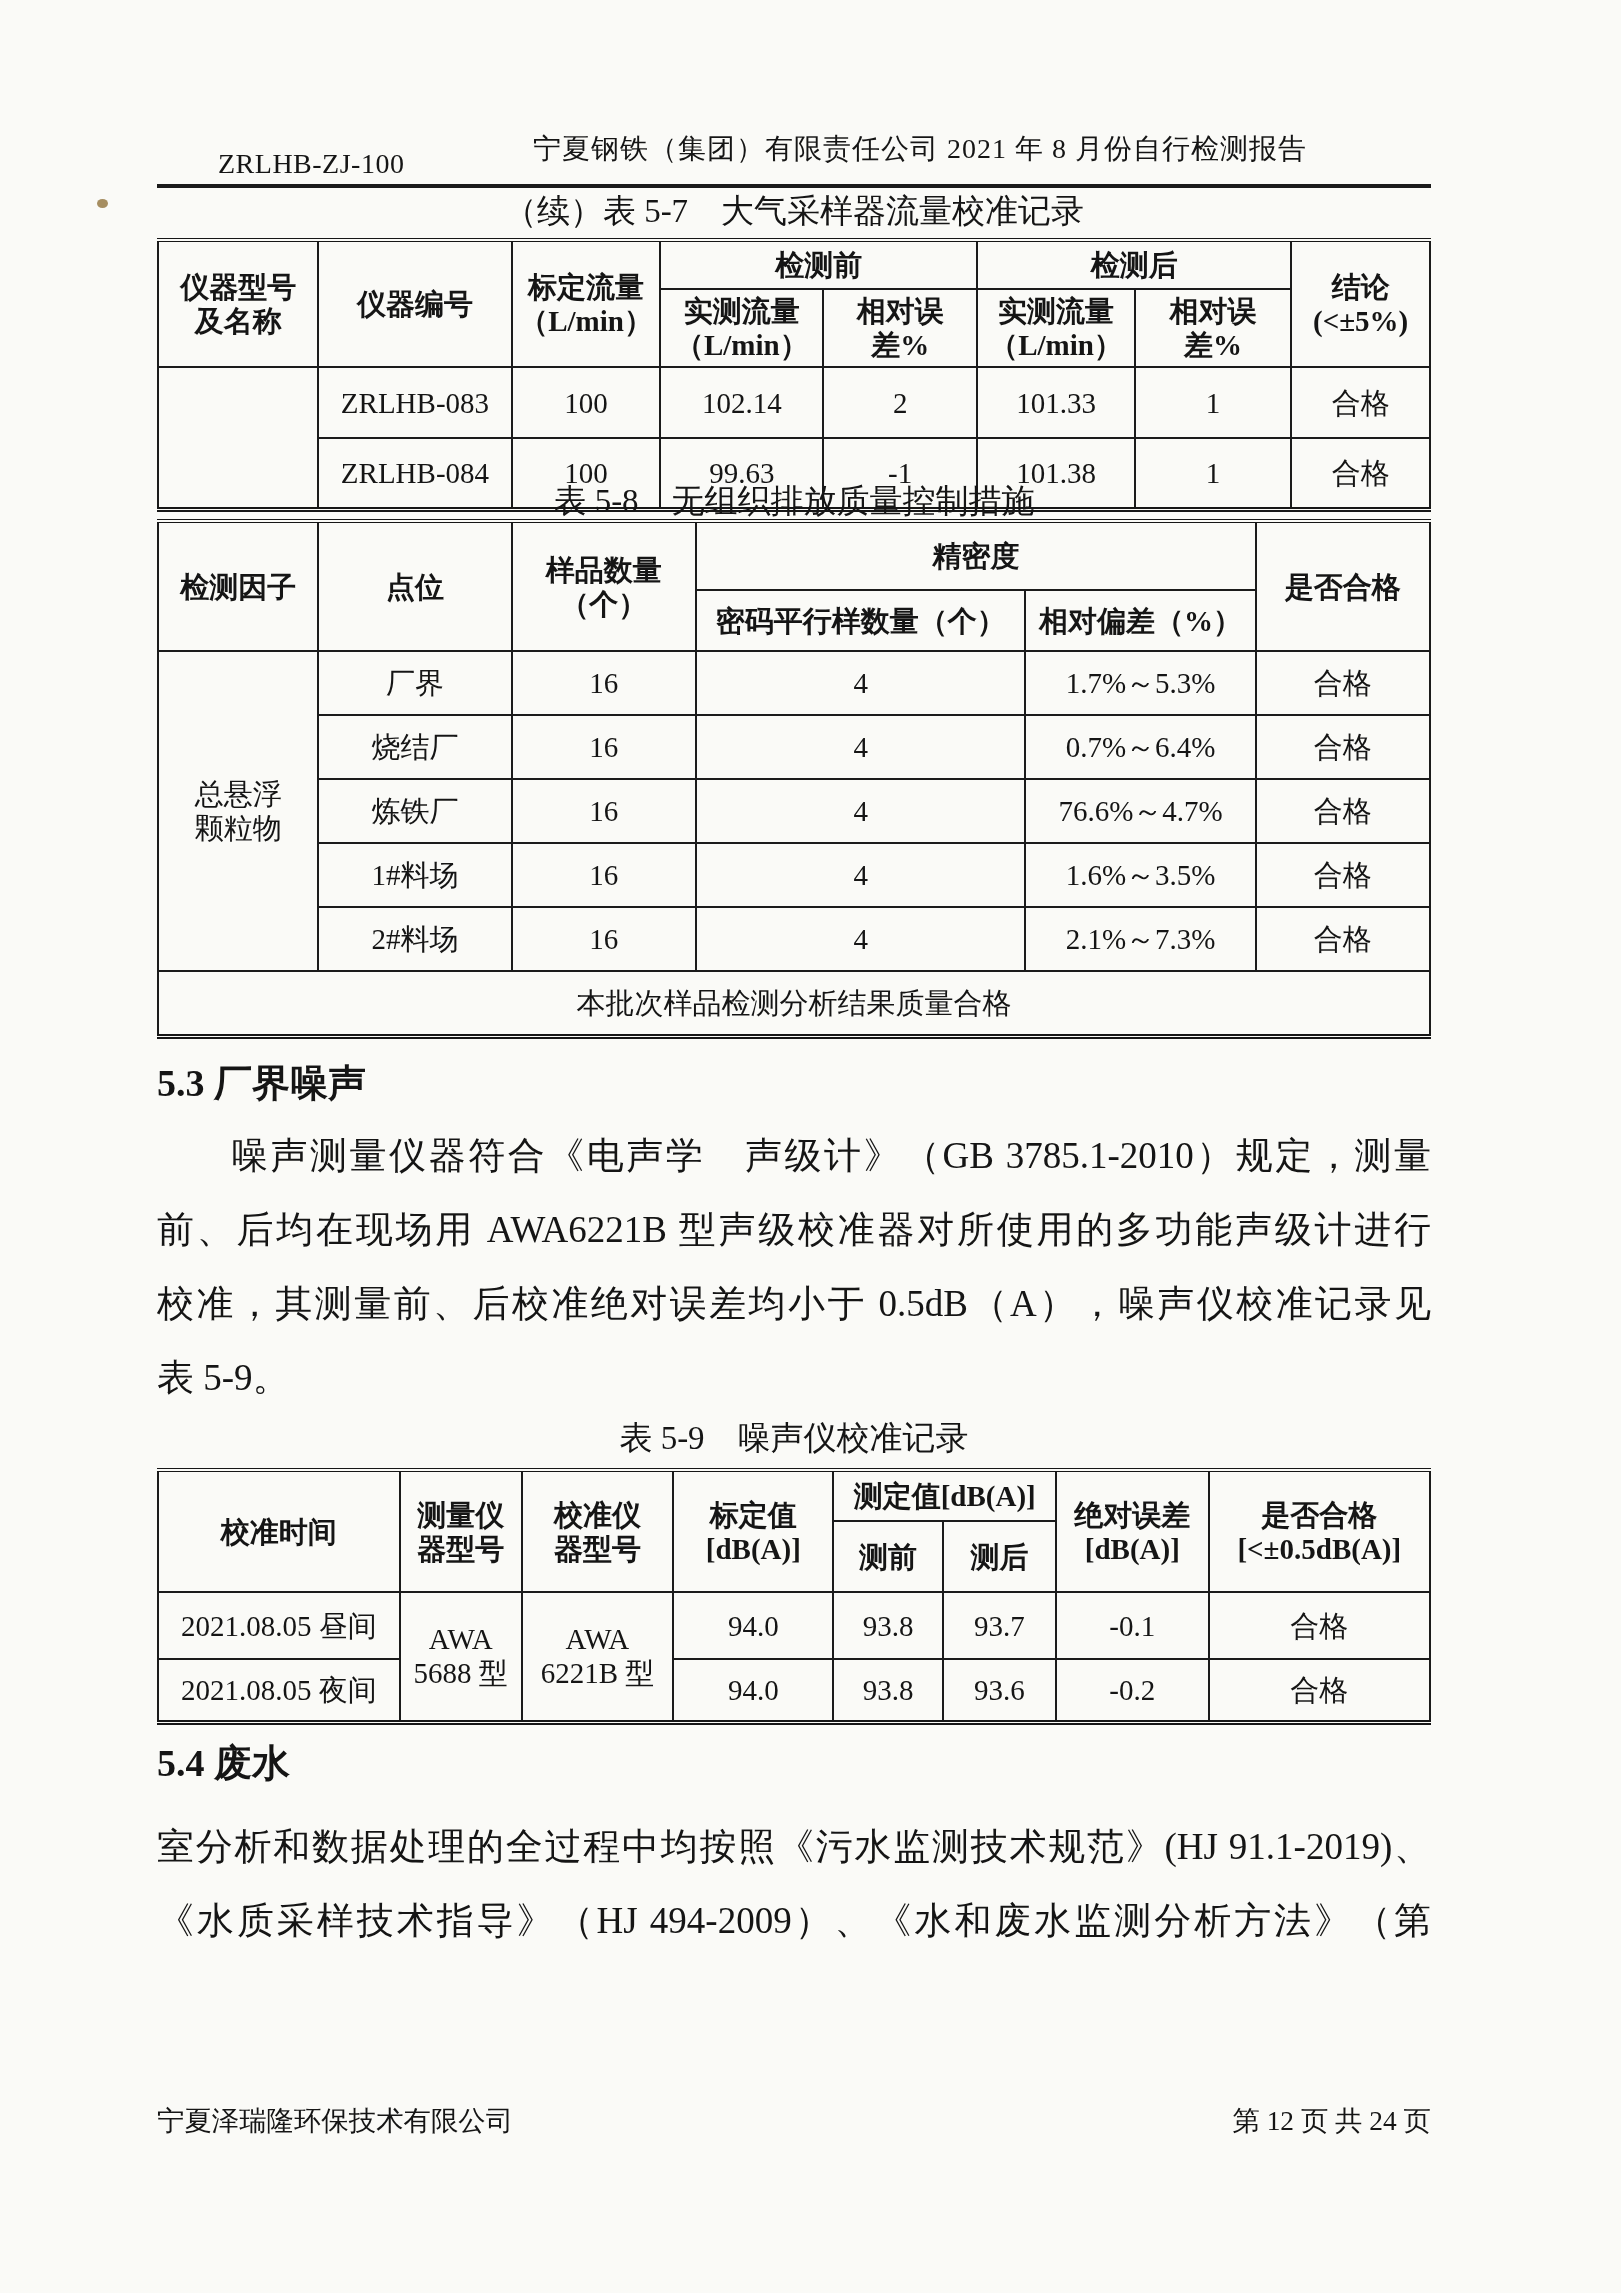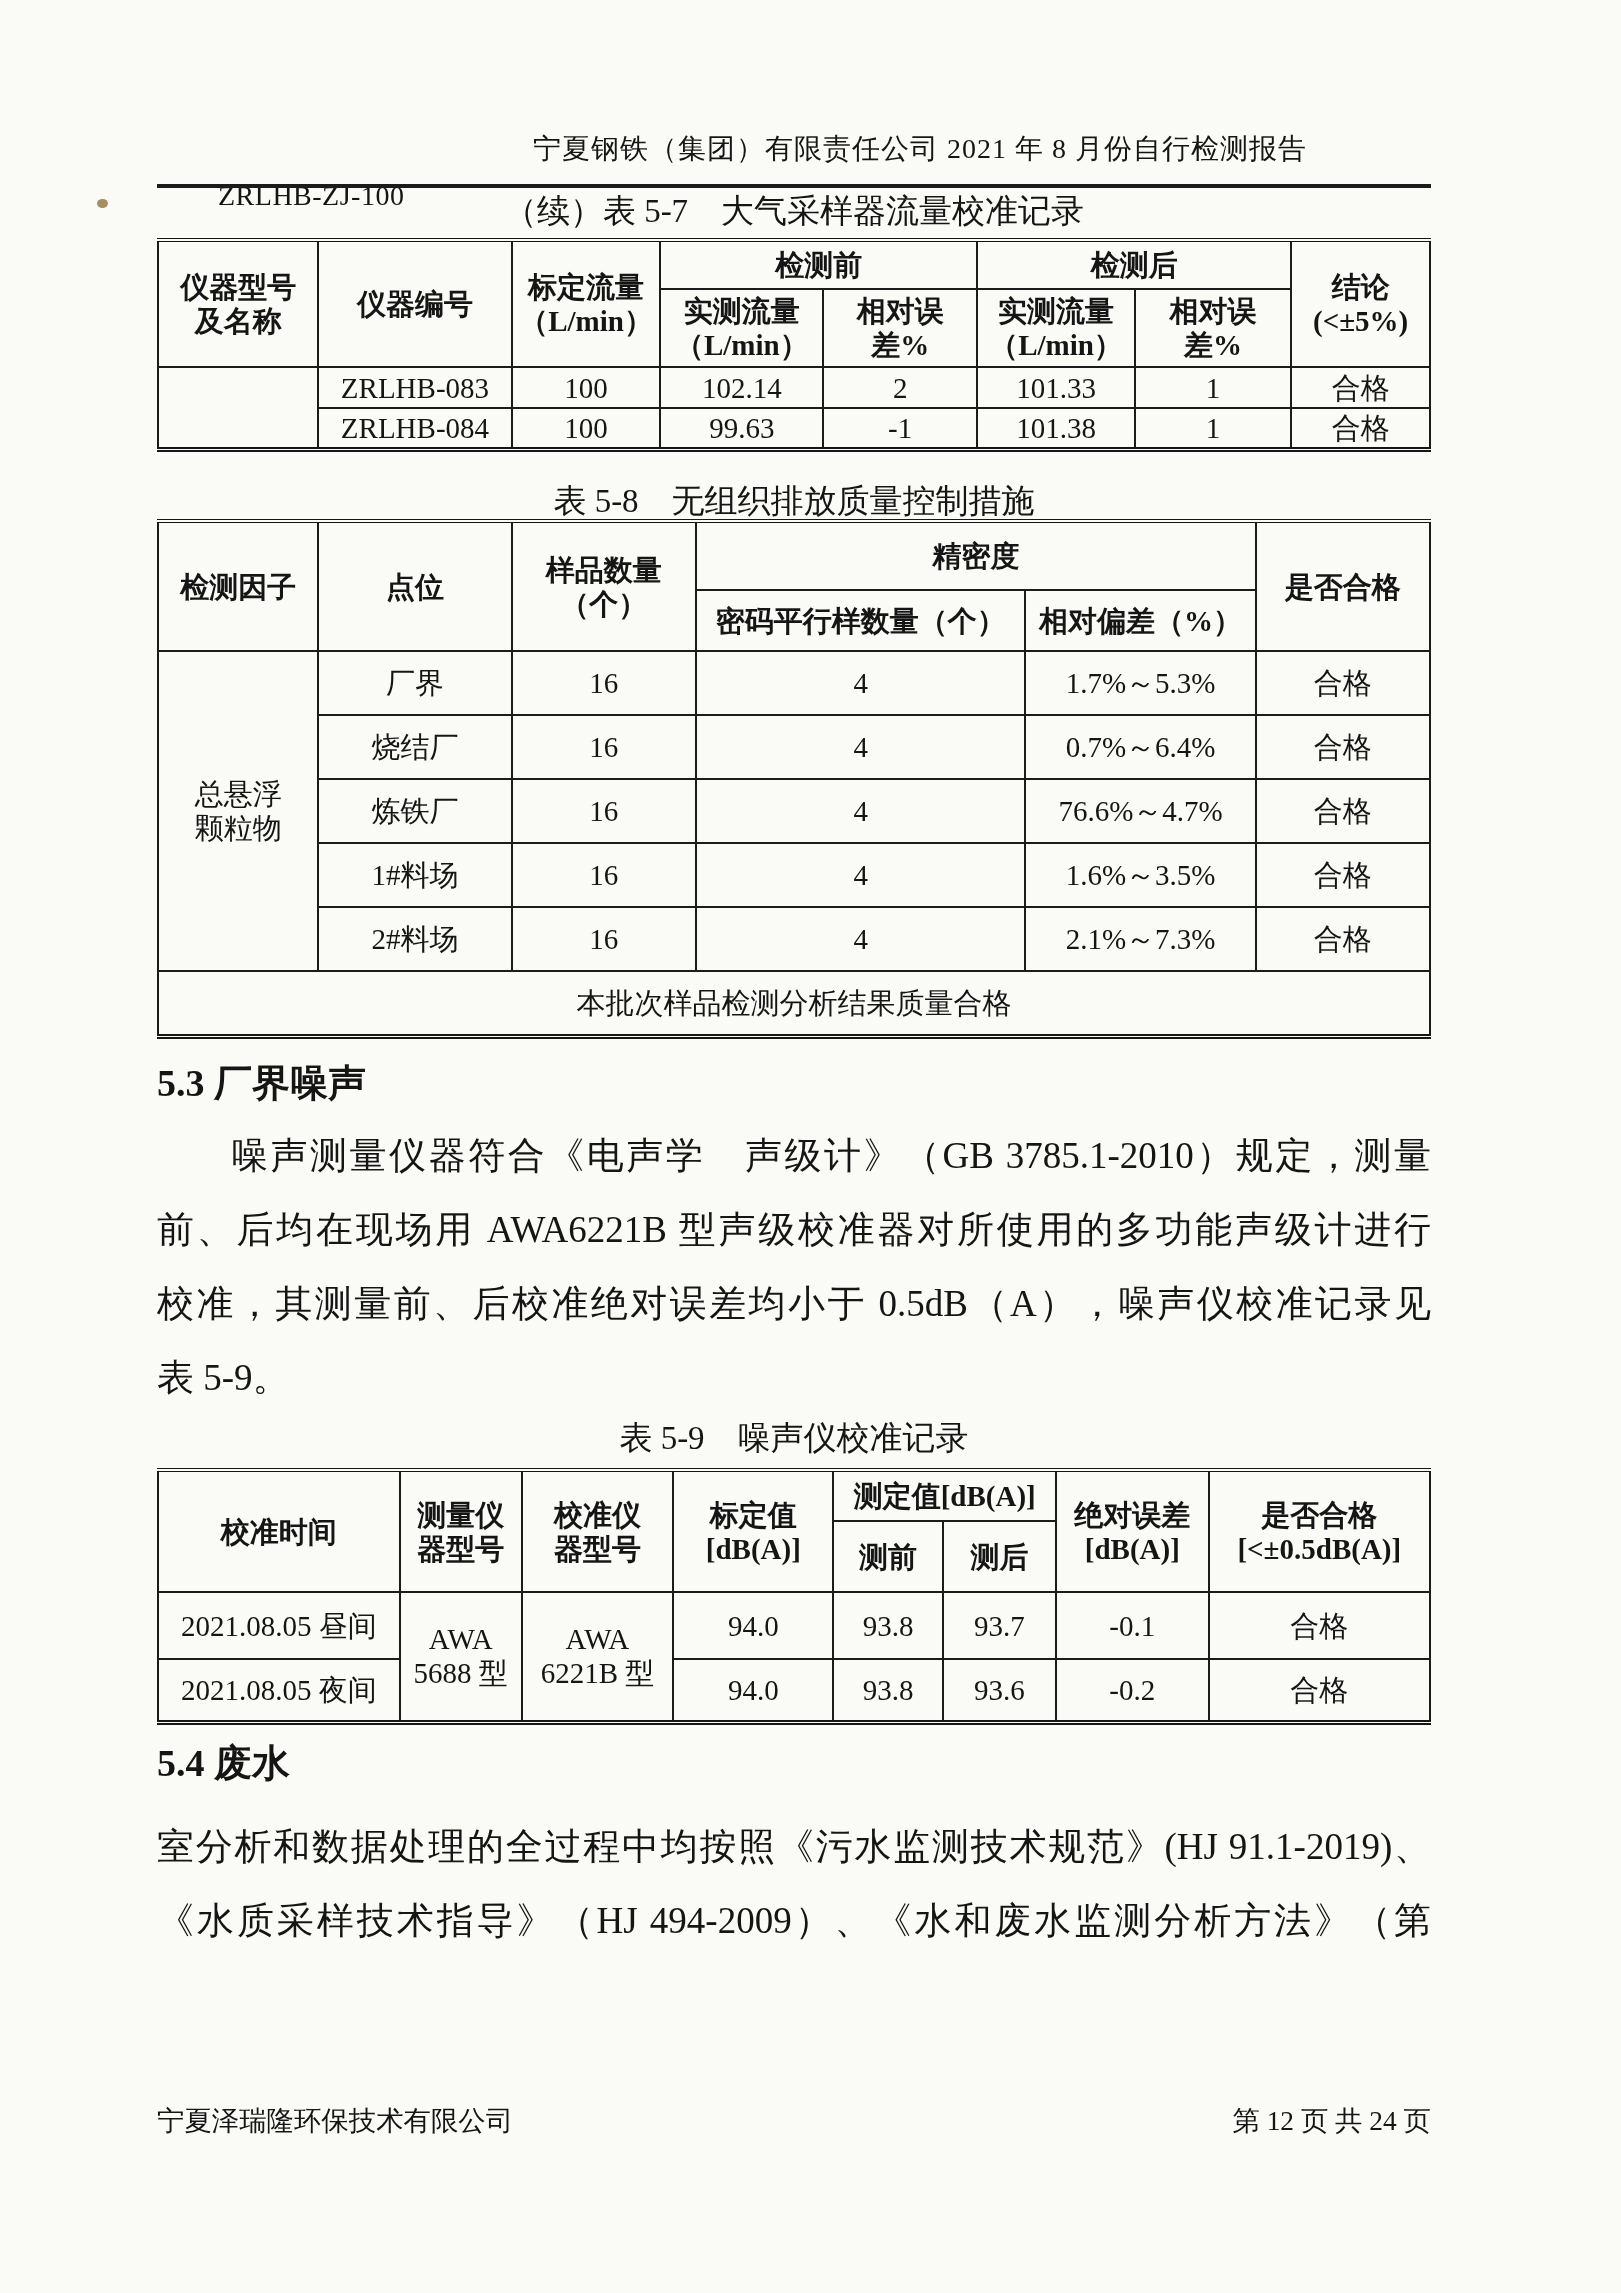--- a/index.html
+++ b/index.html
@@ -8,21 +8,21 @@
     position:relative;
     width:1621px;height:2294px;
     margin:0 auto;
     background:#fafaf7;
     font-family:"Liberation Serif","DejaVu Serif",serif;
     color:#151515;
     overflow:hidden;
   }
   .abs{position:absolute;}
   
-  .hdr-code{left:218px;top:147px;font-size:28px;line-height:33px;letter-spacing:0.5px;margin-top:32px;}
+  .hdr-code{left:218px;top:147px;font-size:28px;line-height:33px;letter-spacing:0.5px;}
   .hdr-title{left:533px;top:132px;font-size:28px;line-height:33px;letter-spacing:1px;}
   .hdr-rule{left:157px;top:184px;width:1274px;height:3.9px;background:#1b1b1b;}
   .scan-dot{left:97px;top:199px;width:10.8px;height:8.8px;border-radius:50%;
     background:#8a6a30;opacity:.75;filter:blur(0.5px);}
   
   .tbl-title{left:157px;width:1274px;text-align:center;font-weight:normal;font-size:33px;line-height:39px;}
   #t57-title{top:192px;}
   #t58-title{top:482px;}
   #t59-title{top:1419px;}
   .sec-head{left:157px;font-weight:bold;font-size:38px;line-height:45px;}
@@ -32,21 +32,21 @@
   table.doc{border-collapse:collapse;table-layout:fixed;width:1274px;
     border-top:4.9px double #161616;border-bottom:5.9px double #161616;
     border-left:2px solid #161616;border-right:2px solid #161616;}
   table.doc td{border:2px solid #1b1b1b;text-align:center;vertical-align:middle;
     padding:1px 3.9px;font-size:29px;line-height:34px;overflow:hidden;}
   table.doc td.hd{font-weight:bold;}
   .pre{white-space:pre-line;}
   #t57{left:157px;top:238px;}
   #t57 tr.h1{height:49px;}
   #t57 tr.h2{height:78px;}
-  #t57 tr.d{height:41px;}
+  #t57 tr.d{height:71px;}
   #t58{left:157px;top:519px;}
   #t58 tr.h1{height:69px;}
   #t58 tr.h2{height:61px;}
   #t58 tr.d{height:64px;}
   #t58 tr.f{height:65px;}
   #t59{left:157px;top:1468px;}
   #t59 tr.h1{height:51px;}
   #t59 tr.h2{height:71px;}
   #t59 tr.d1{height:67px;}
   #t59 tr.d2{height:63px;}

